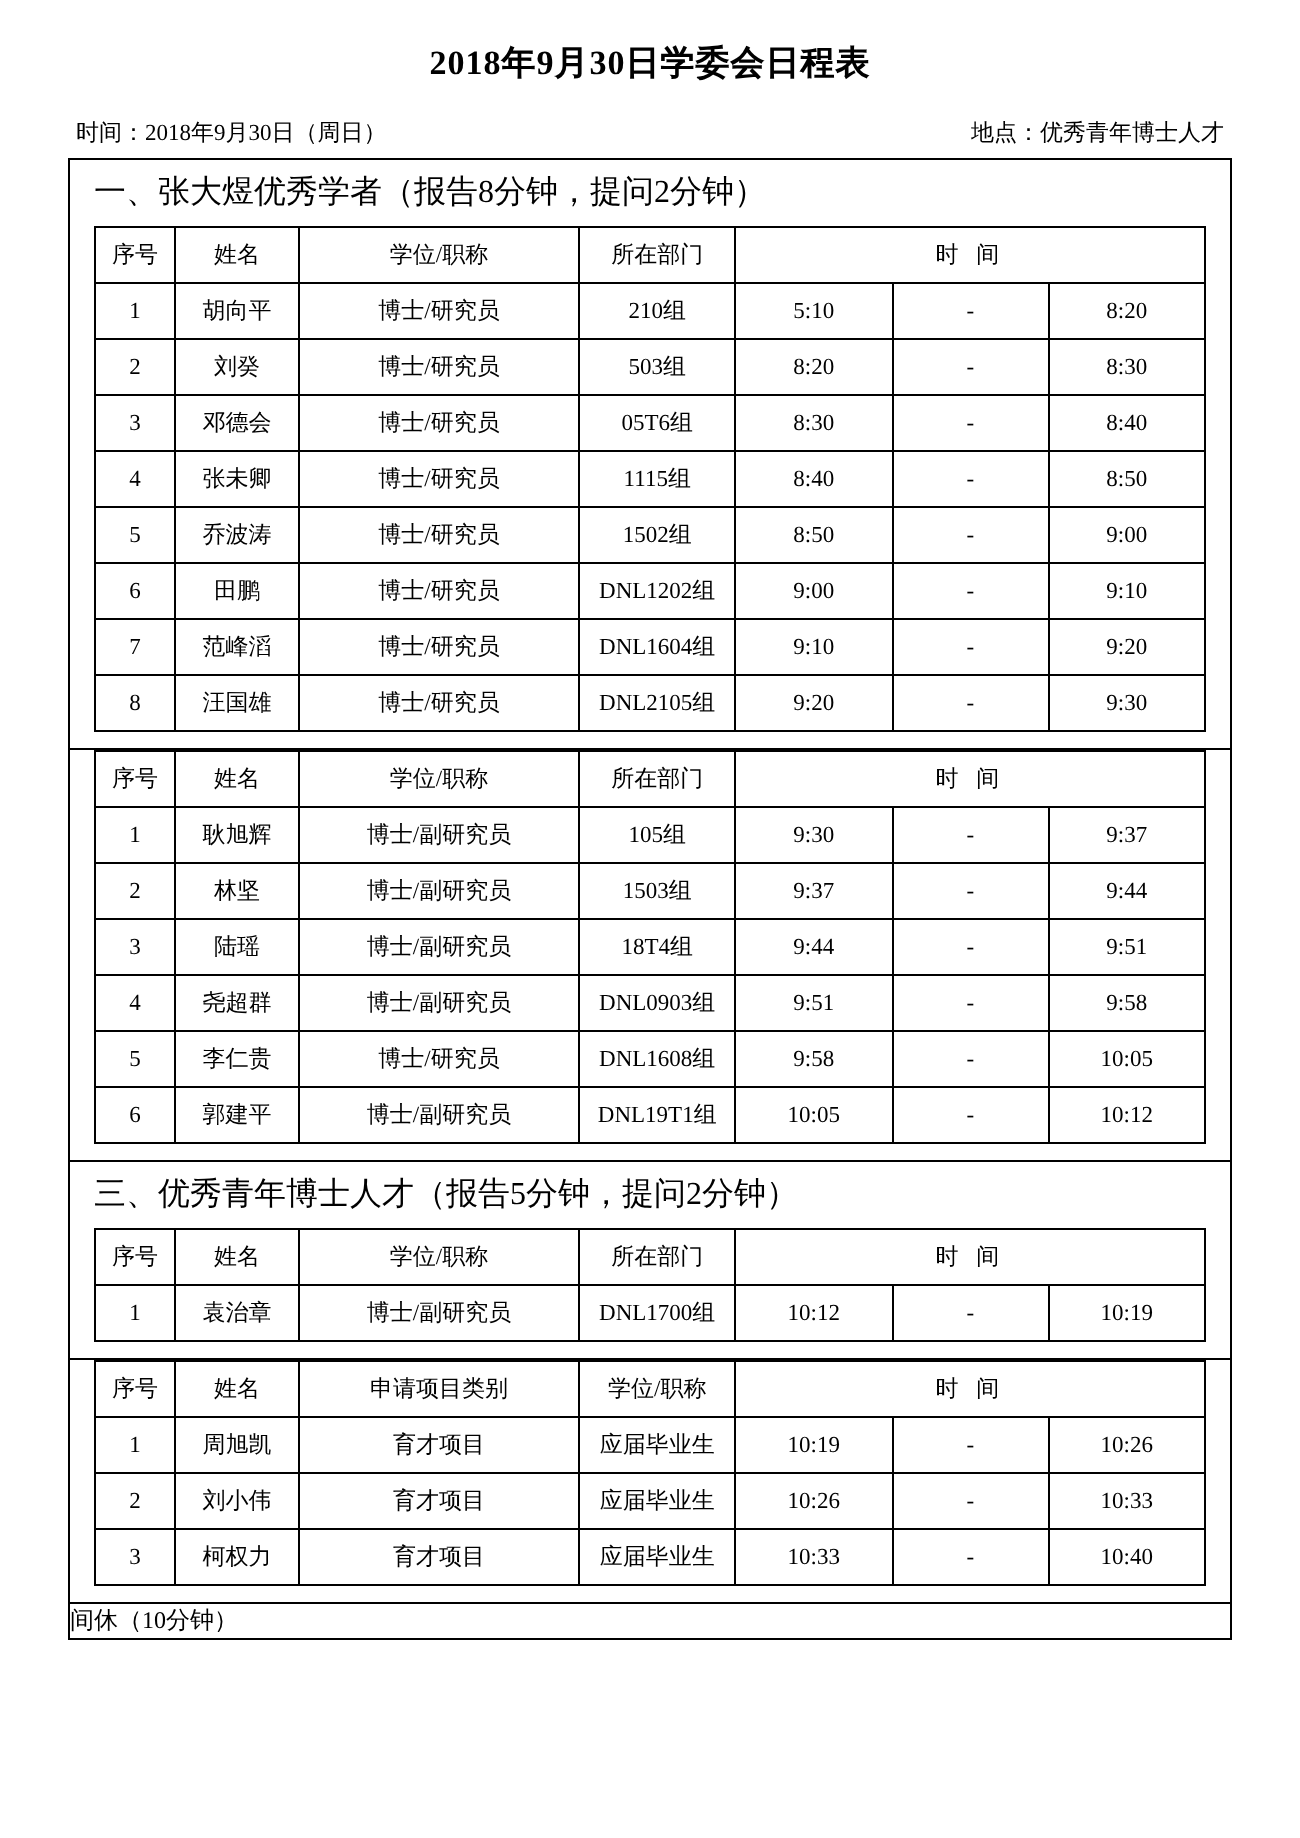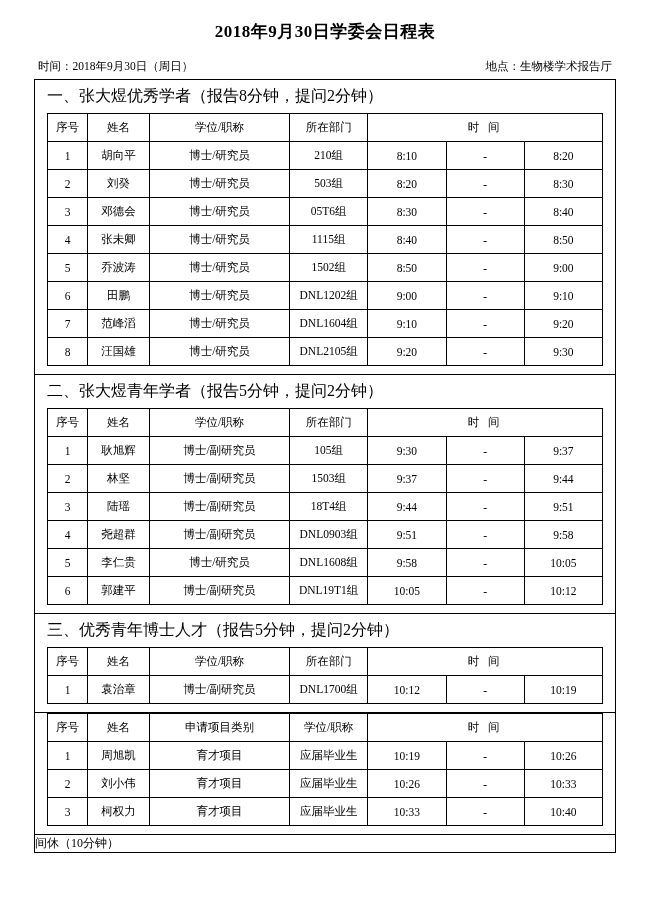--- a/index.html
+++ b/index.html
@@ -92,21 +92,21 @@
 </style>
 </head>
 <body>
 
 <div class="page">
 
   <div class="doc-title">2018年9月30日学委会日程表</div>
 
   <div class="meta-row">
     <span>时间：2018年9月30日（周日）</span>
-    <span>地点：生物楼学术报告厅</span>
+    <span>地点：优秀青年博士人才</span>
   </div>
 
   <table class="main">
     <tbody id="sections-body">
         <tr>
           <td>
             <div class="section-head">一、张大煜优秀学者（报告8分钟，提问2分钟）</div>
             <table class="inner">
               <thead>
                 <tr>
@@ -116,21 +116,21 @@
                   <th class="col-dept" rowspan="1">所在部门</th>
                   <th colspan="3" class="time-head">时  间</th>
                 </tr>
               </thead>
               <tbody>
                 <tr>
                   <td class="col-seq nowrap">1</td>
                   <td class="col-name nowrap">胡向平</td>
                   <td class="col-degree nowrap">博士/研究员</td>
                   <td class="col-dept nowrap">210组</td>
-                  <td class="t-start nowrap">8:10</td>
+                  <td class="t-start nowrap">5:10</td>
                   <td class="t-dash nowrap">-</td>
                   <td class="t-end nowrap">8:20</td>
                 </tr>
                 <tr>
                   <td class="col-seq nowrap">2</td>
                   <td class="col-name nowrap">刘癸</td>
                   <td class="col-degree nowrap">博士/研究员</td>
                   <td class="col-dept nowrap">503组</td>
                   <td class="t-start nowrap">8:20</td>
                   <td class="t-dash nowrap">-</td>
@@ -189,21 +189,20 @@
                   <td class="t-start nowrap">9:20</td>
                   <td class="t-dash nowrap">-</td>
                   <td class="t-end nowrap">9:30</td>
                 </tr>
               </tbody>
             </table>
           </td>
         </tr>
         <tr>
           <td>
-            <div class="section-head">二、张大煜青年学者（报告5分钟，提问2分钟）</div>
             <table class="inner">
               <thead>
                 <tr>
                   <th class="col-seq" rowspan="1">序号</th>
                   <th class="col-name" rowspan="1">姓名</th>
                   <th class="col-degree" rowspan="1">学位/职称</th>
                   <th class="col-dept" rowspan="1">所在部门</th>
                   <th colspan="3" class="time-head">时  间</th>
                 </tr>
               </thead>

